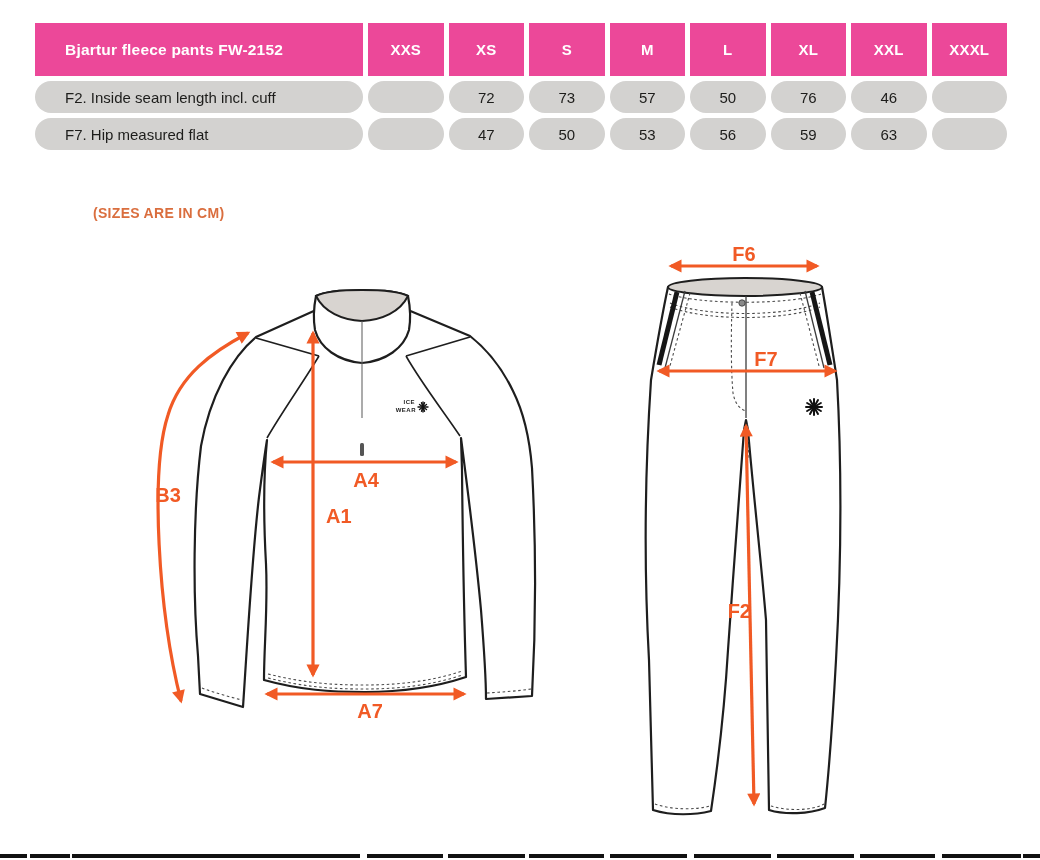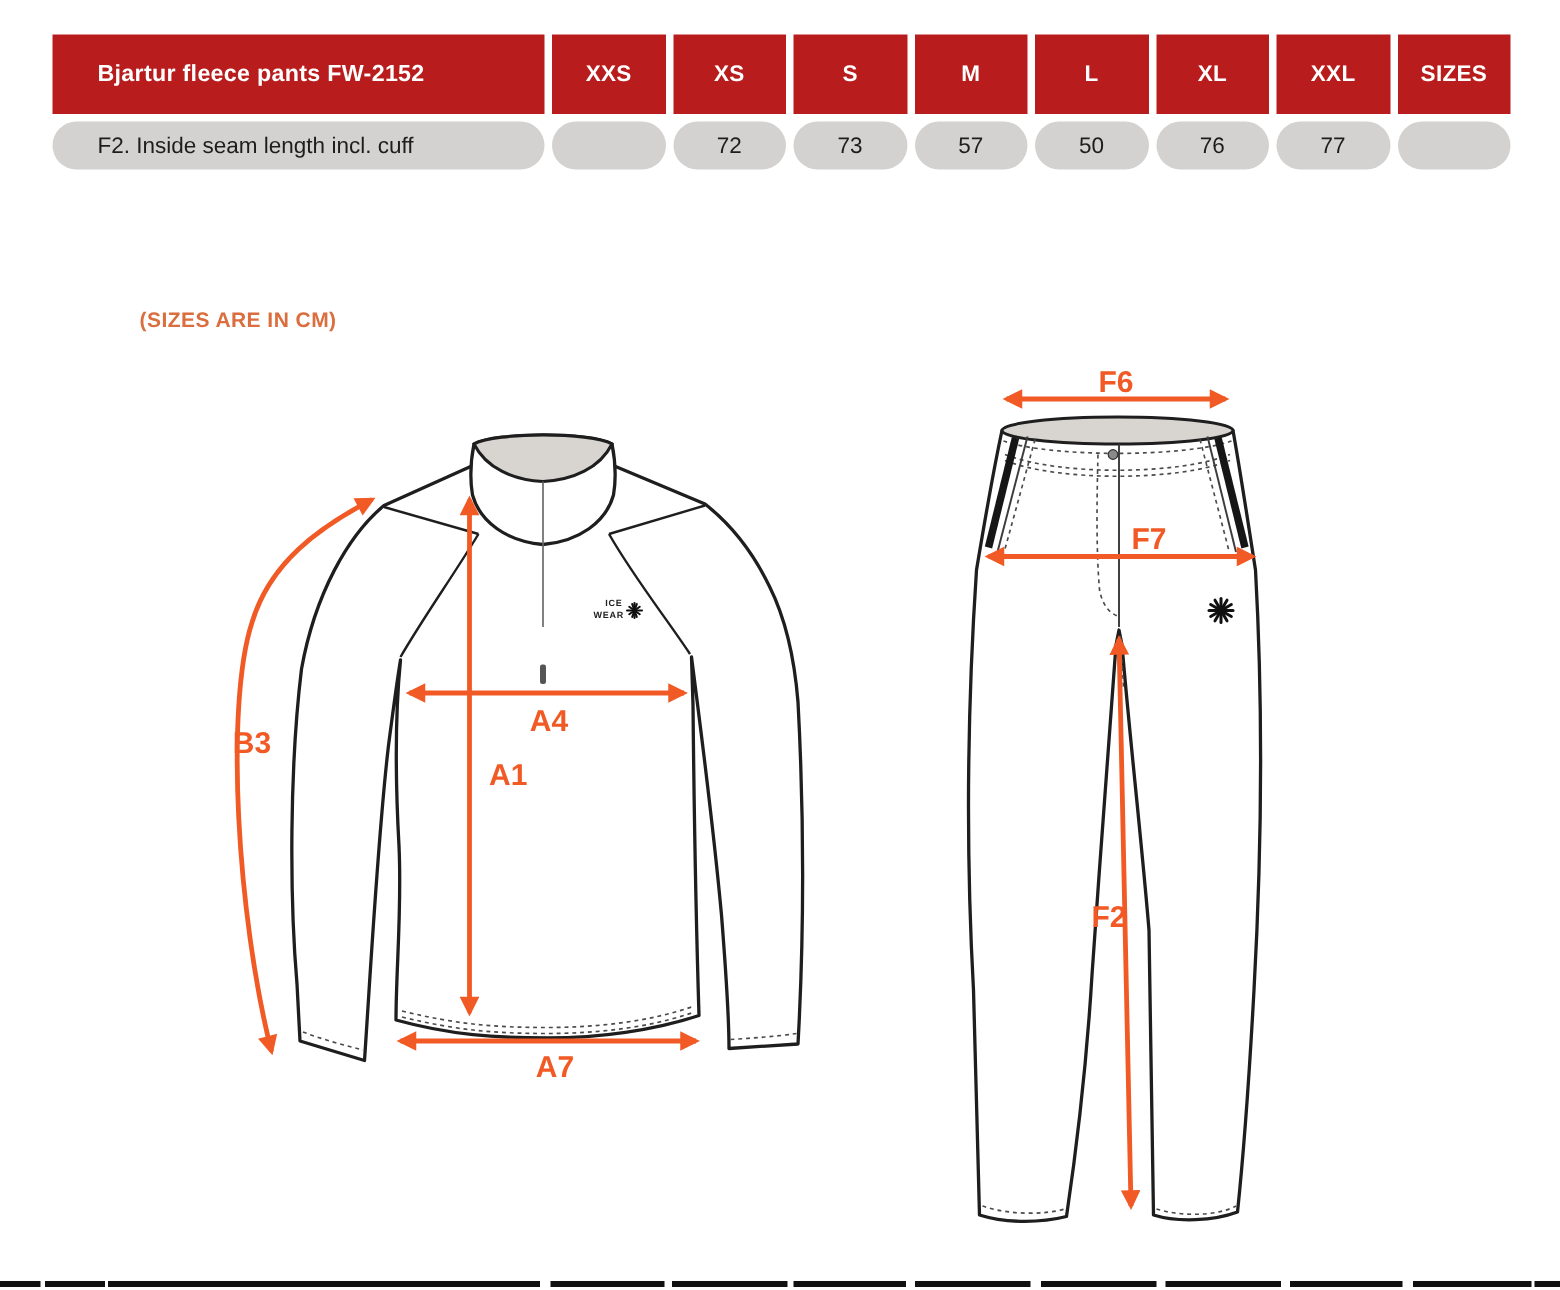--- a/index.html
+++ b/index.html
@@ -10,21 +10,21 @@
 
   
   table.size-table {
     position:absolute; left:30px; top:18px;
     border-collapse:separate; border-spacing:5px; table-layout:fixed;
   }
   col.c-label { width:328px; }
   col.c-size  { width:75.5px; }
   .size-table th, .size-table td { padding:0; vertical-align:middle; }
   .size-table thead th {
-    background:#b91c1c; color:#ffffff; height:53px;
+    background:#ec4899; color:#ffffff; height:53px;
     font-size:15px; font-weight:bold; text-align:center; letter-spacing:.2px;
   }
   .size-table thead th.product {
     text-align:left; padding-left:30px; font-size:15.5px;
   }
   .size-table tbody td {
     height:32px; font-size:15px; color:#1d1d1b; text-align:center;border-radius:16px;
   }
   .size-table tbody td.rowlabel { text-align:left; padding-left:30px; }
   tr.row-dark  td { background:#d3d2d0; }
@@ -72,33 +72,44 @@
     <thead>
       <tr>
         <th class="product">Bjartur fleece pants FW-2152</th>
         <th>XXS</th>
         <th>XS</th>
         <th>S</th>
         <th>M</th>
         <th>L</th>
         <th>XL</th>
         <th>XXL</th>
-        <th>SIZES</th>
+        <th>XXXL</th>
       </tr>
     </thead>
     <tbody>
       <tr class="row-dark">
         <td class="rowlabel">F2. Inside seam length incl. cuff</td>
         <td></td>
         <td>72</td>
         <td>73</td>
         <td>57</td>
         <td>50</td>
         <td>76</td>
-        <td>77</td>
+        <td>46</td>
+        <td></td>
+      </tr>
+      <tr class="row-dark">
+        <td class="rowlabel">F7. Hip measured flat</td>
+        <td></td>
+        <td>47</td>
+        <td>50</td>
+        <td>53</td>
+        <td>56</td>
+        <td>59</td>
+        <td>63</td>
         <td></td>
       </tr>
     </tbody>
   </table>
 
   <div class="sizes-note">(SIZES ARE IN CM)</div>
 
   <svg class="diagram" style="left:140px; top:265px;" width="420" height="465" viewBox="140 265 420 465">
     <defs>
       <marker id="ah" viewBox="0 0 10 10" refX="8" refY="5" markerWidth="4.6" markerHeight="4.1" orient="auto-start-reverse">

